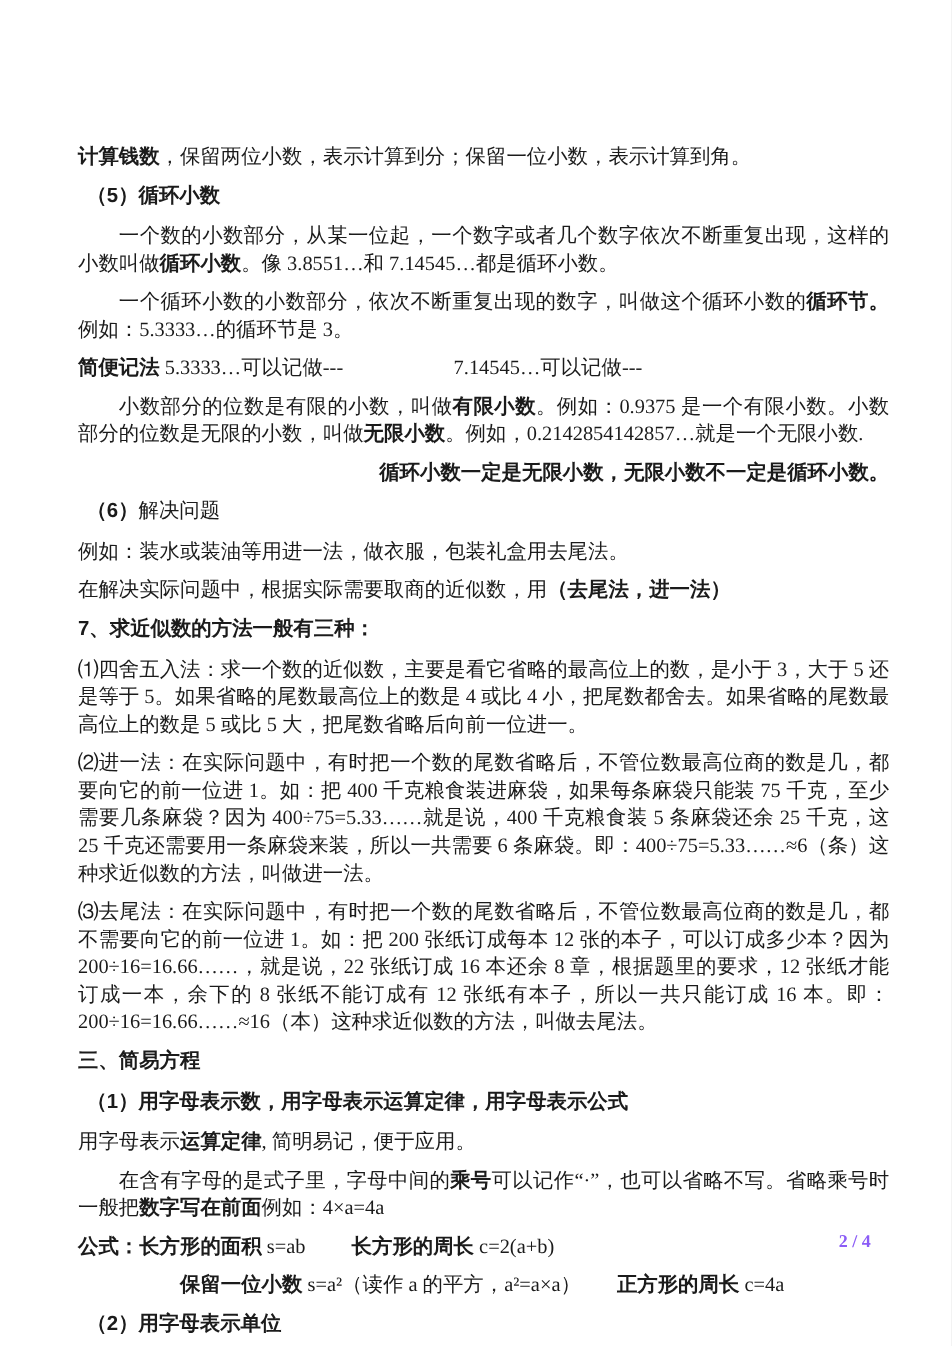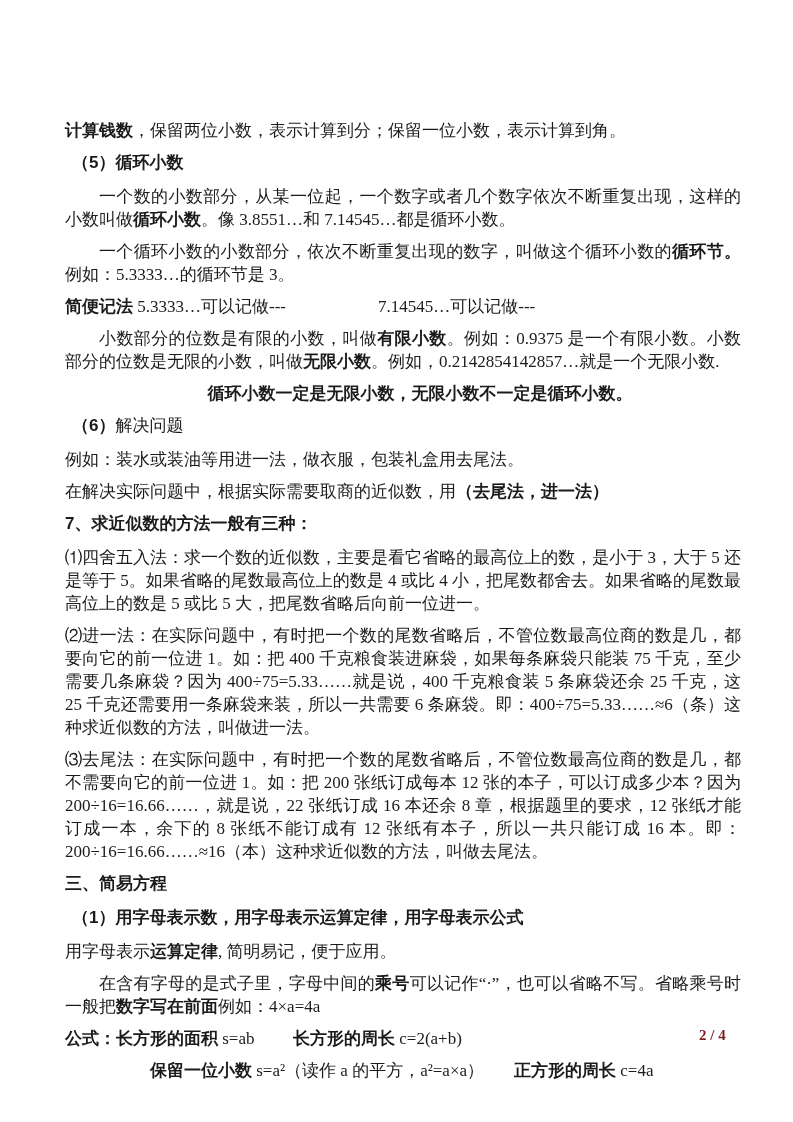--- a/index.html
+++ b/index.html
@@ -10,31 +10,31 @@
     color:#1b1b1b;
   }
   .content{position:absolute;left:65px;top:84px;width:676px;margin-top:35px;}
   .p{font-size:17px;line-height:23px;text-align:justify;margin:0 0 9px;}
   .plain{text-align:left;}
   .ind{text-indent:34px;}
   .b{font-family:"Liberation Sans","DejaVu Sans",sans-serif;font-weight:700;}
   .h{font-family:"Liberation Sans","DejaVu Sans",sans-serif;font-weight:700;
      font-size:17px;line-height:23px;margin:2px 0 11px;text-align:left;}
   .h-indent{padding-left:7px;}
-  .rule-line{padding-left:34px;text-align:center;}
+  .rule-line{padding-left:34px;text-align:right;}
   .row{position:relative;text-align:left;}
   .row .c2{position:absolute;top:0;}
   .note-row .c2{left:313px;}
   .formula-row .c2{left:228px;}
   .sq-row{padding-left:85px;text-align:left;}
   .gap{display:inline-block;width:30px;}
   .pagenum{
     position:absolute;left:699px;top:1026px;
     font-family:"Liberation Serif","DejaVu Serif",serif;
-    font-weight:700;font-size:15px;line-height:18px;color:#7f1d1d;
+    font-weight:700;font-size:15px;line-height:18px;color:#8b5cf6;
   }
 </style>
 </head>
 <body>
 
 <div class="page">
   <div class="content">
 
     <p class="p plain"><span class="b">计算钱数</span><span>，保留两位小数，表示计算到分；保留一位小数，表示计算到角。</span></p>
 
@@ -69,17 +69,18 @@
     <p class="h h-indent">（1）用字母表示数，用字母表示运算定律，用字母表示公式</p>
 
     <p class="p plain"><span>用字母表示</span><span class="b">运算定律</span><span>, 简明易记，便于应用。</span></p>
 
     <p class="p ind"><span>在含有字母的是式子里，字母中间的</span><span class="b">乘号</span><span>可以记作“·”，也可以省略不写。省略乘号时一般把</span><span class="b">数字写在前面</span><span>例如：4×a=4a</span></p>
 
     <p class="p row formula-row"><span class="c1"><span class="b">公式：</span><span class="b">长方形的面积</span><span> s=ab</span></span><span class="c2"><span class="b">长方形的周长</span><span> c=2(a+b)</span></span></p>
 
     <p class="p sq-row"><span class="b">保留一位小数</span><span> s=a²（读作 a 的平方，a²=a×a）</span><span class="gap"></span><span class="b">正方形的周长</span><span> c=4a</span></p>
 
+    <p class="h h-indent">（2）用字母表示单位</p>
 
   </div>
 
   <div class="pagenum">2 / 4</div>
 </div>
 
 </body></html>

